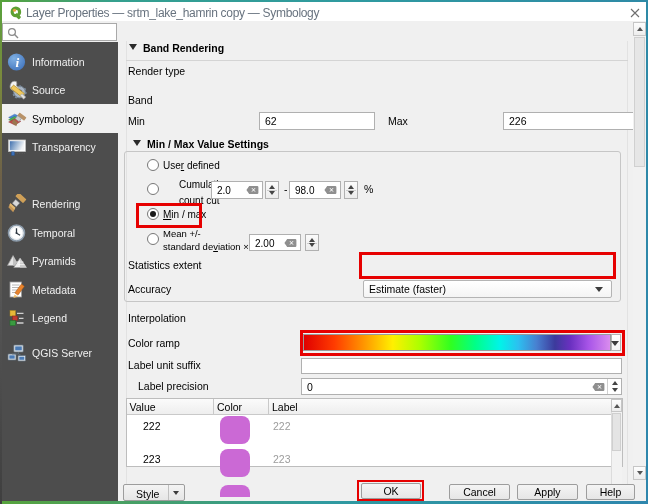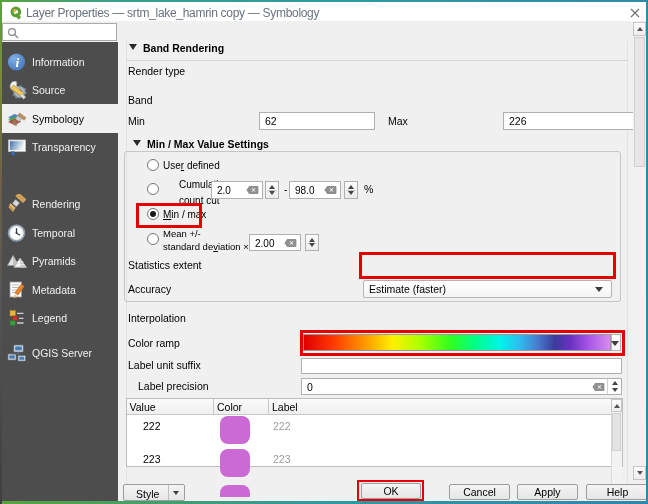--- a/index.html
+++ b/index.html
@@ -314,18 +314,18 @@
 
   <div class="btn" style="left:123px;top:484px;width:62px;height:17px;line-height:15px">
     <span style="position:absolute;left:12px;top:2px">Style</span>
     <span style="position:absolute;left:44px;top:0;width:1px;height:15px;background:#c0c0c0"></span>
     <span class="carr" style="right:5px;top:8px;border-left-width:3.5px;border-right-width:3.5px;border-top-width:4.5px"></span>
   </div>
   <div class="btn" style="left:361px;top:483px;width:60px;height:16px;line-height:14px">OK</div>
   <div class="redbox" style="left:357px;top:480px;width:67px;height:21px;border-width:2.5px"></div>
   <div class="btn" style="left:449px;top:484px;width:61px;height:16px;line-height:14px">Cancel</div>
   <div class="btn" style="left:517px;top:484px;width:61px;height:16px;line-height:14px">Apply</div>
-  <div class="btn" style="left:586px;top:484px;width:63px;height:16px;line-height:14px">Help</div>
+  <div class="btn" style="left:586px;top:484px;width:49px;height:16px;line-height:14px">Help</div>
   <div class="edge-top"></div>
     <div class="edge-right"></div>
     <div class="edge-bottom"></div>
     <div class="edge-left"></div>
 </div>
 
 </body></html>

